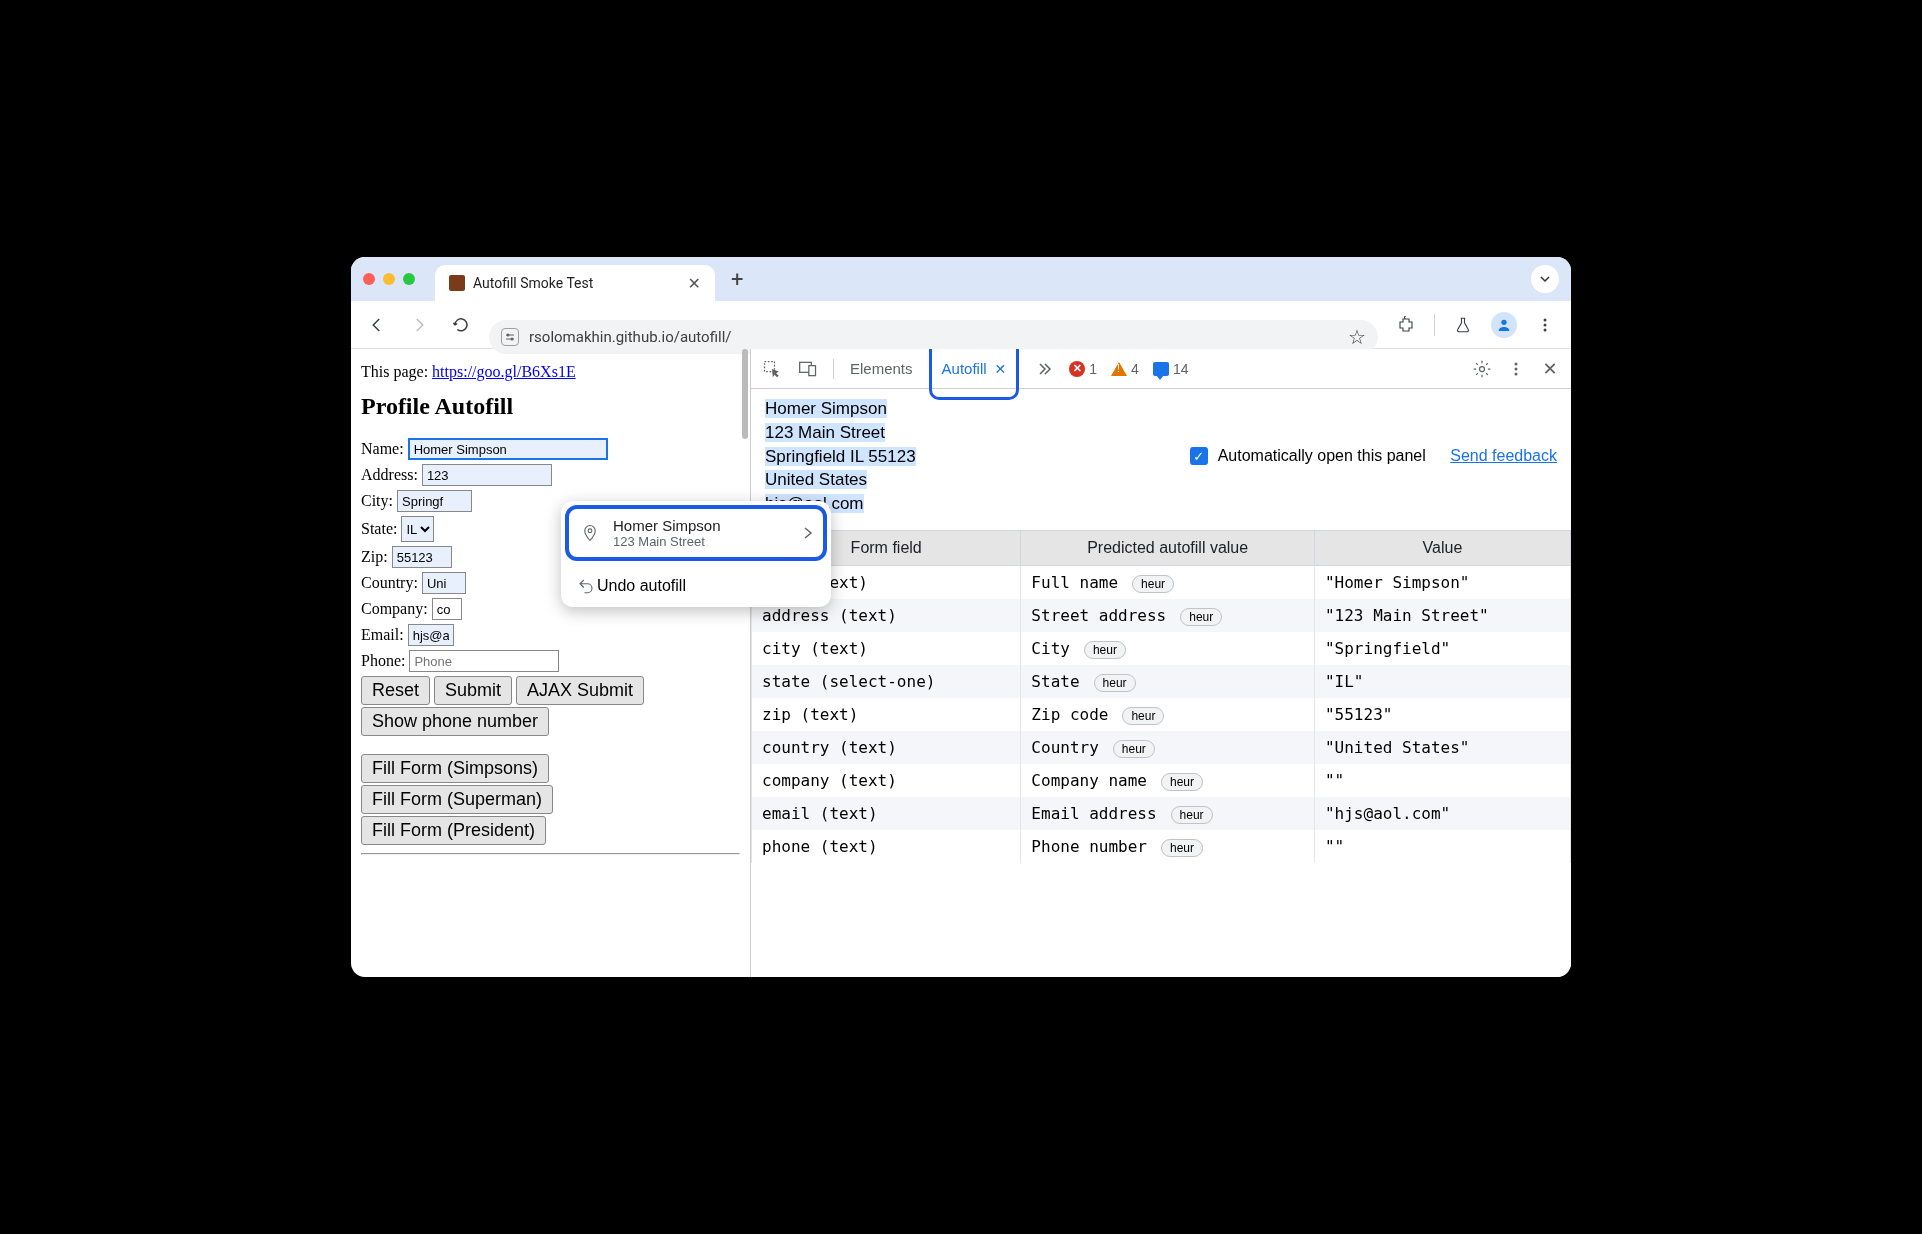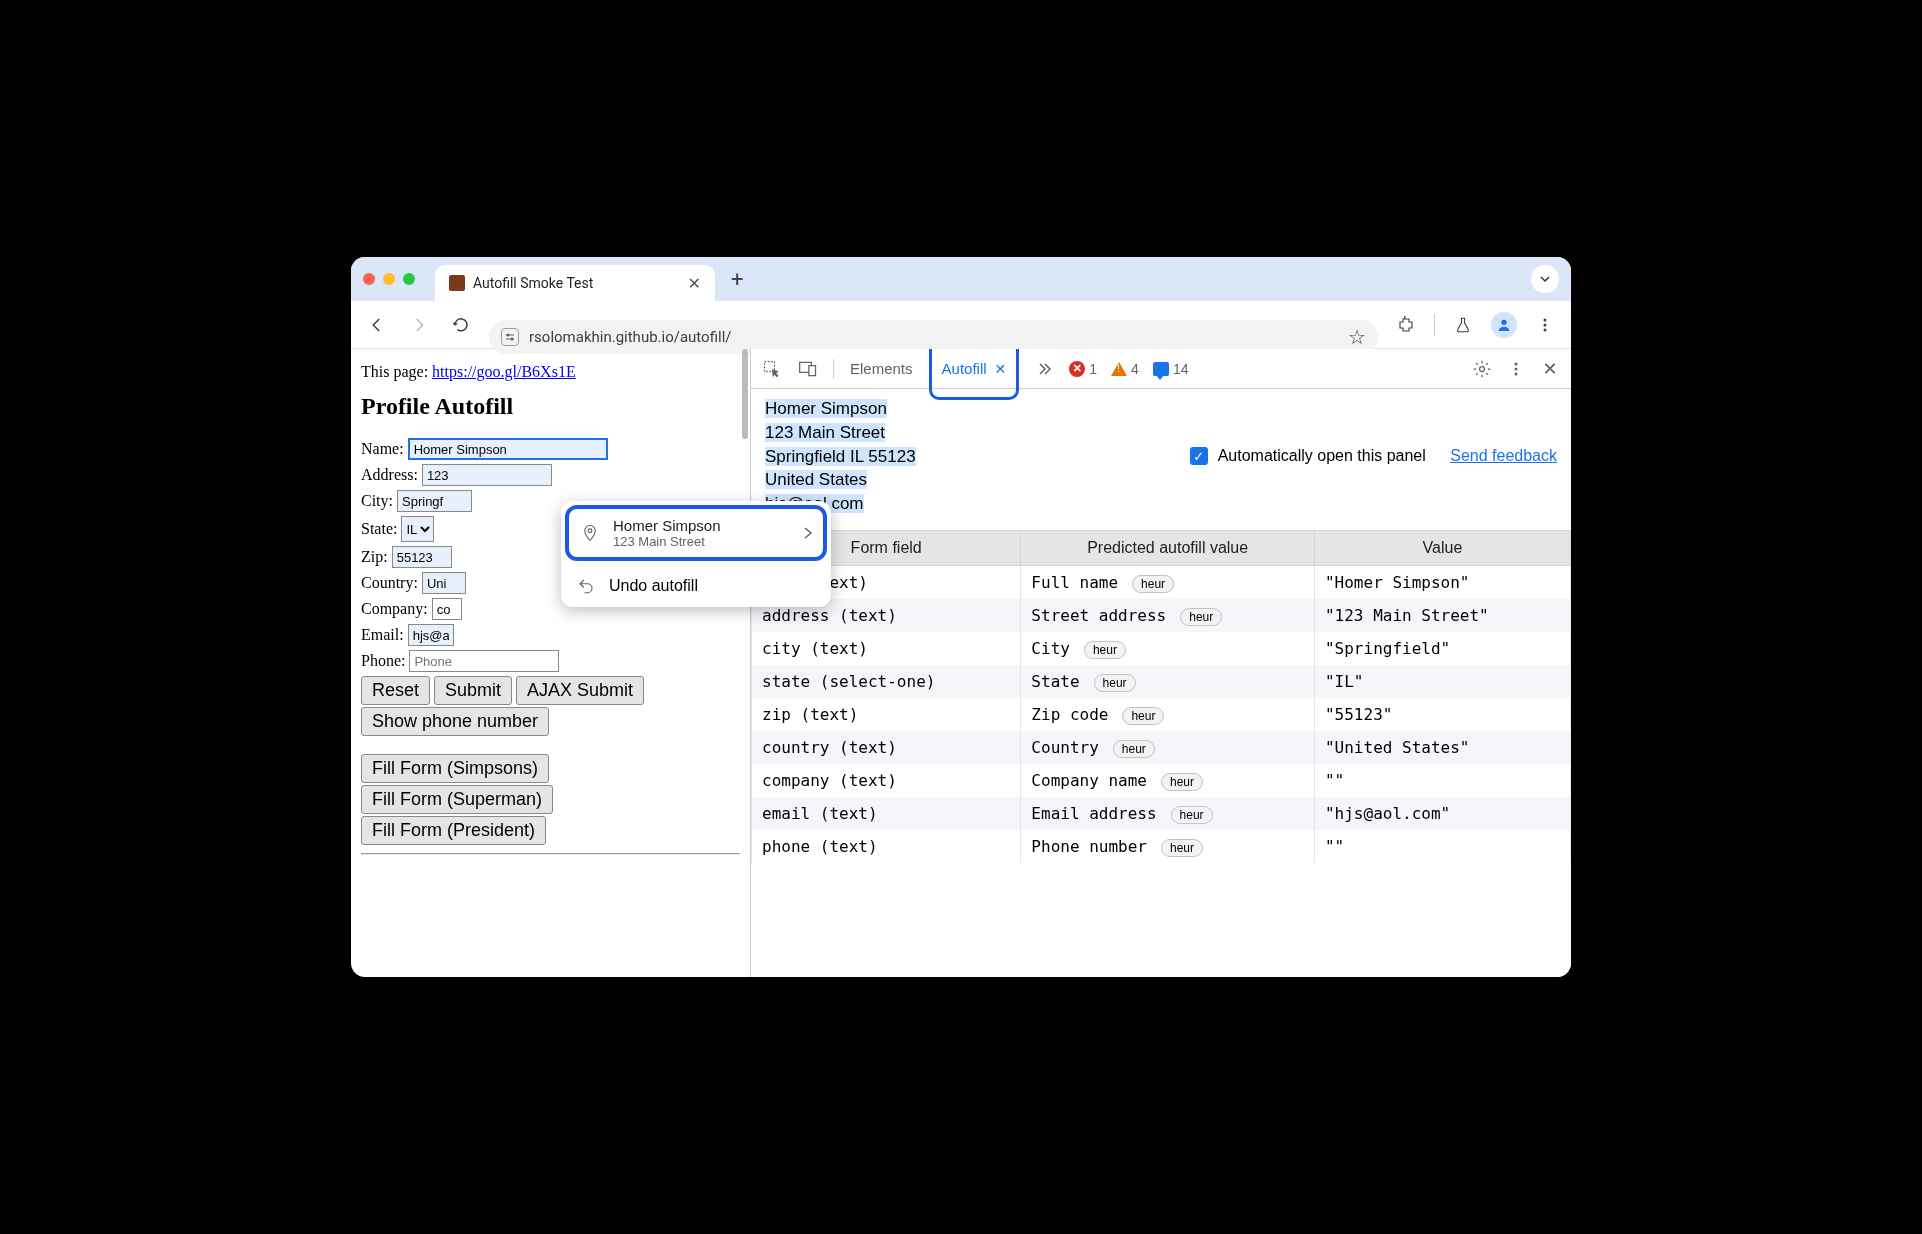--- a/index.html
+++ b/index.html
@@ -122,21 +122,21 @@
   left: 210px; top: 340px;
   width: 270px;
   background: #fff;
   border-radius: 12px;
   box-shadow: 0 4px 16px rgba(0,0,0,0.25);
   font-family: -apple-system, sans-serif;
   overflow: hidden;
   z-index: 10;
 }
 .popup-item {
-  display: flex; align-items: center; gap: 12px;
+  display: flex; align-items: center; 
   padding: 12px 14px; cursor: pointer;
 }
 .popup-card {
   border: 4px solid #1a5be6; border-radius: 12px;
   margin: 4px; padding: 8px 10px;
   display: flex; align-items: center; gap: 12px;
 }
 .popup-icon { width:22px; color:#5f6368; display:flex; justify-content:center; }
 .popup-text { flex:1; }
 .popup-title { font-size: 15px; color:#202124; }

